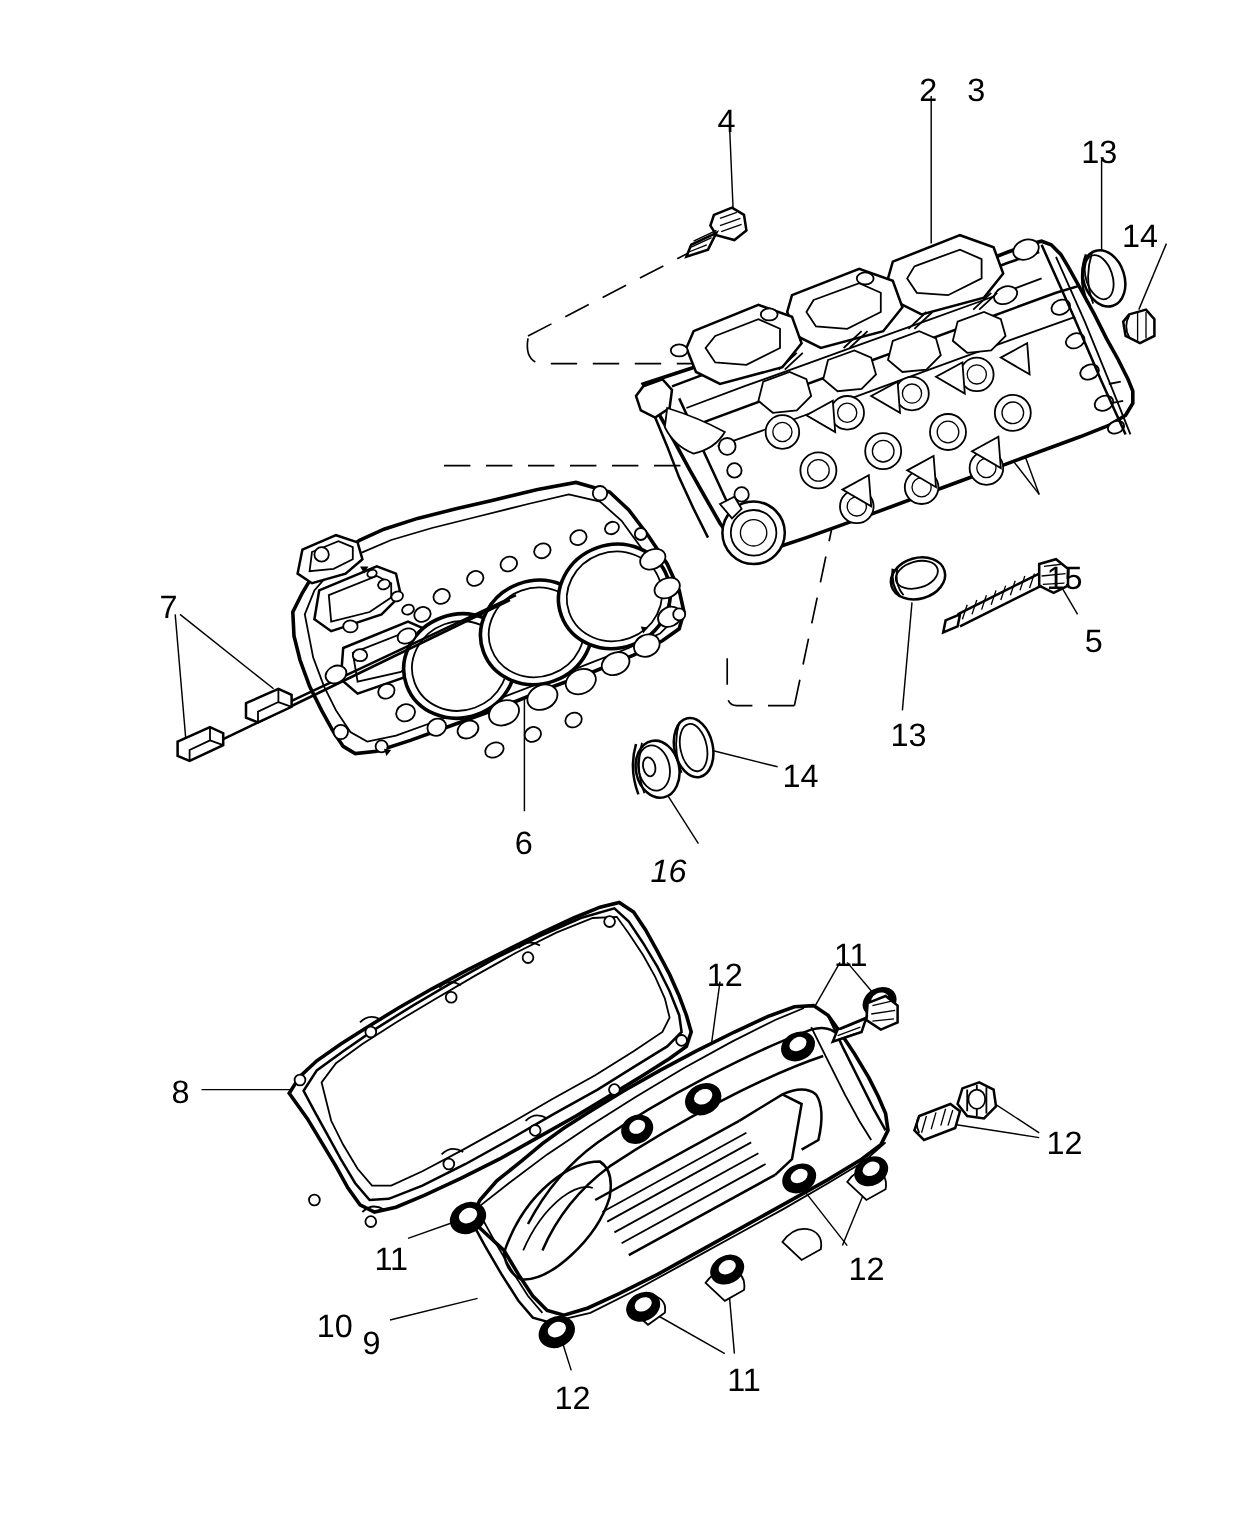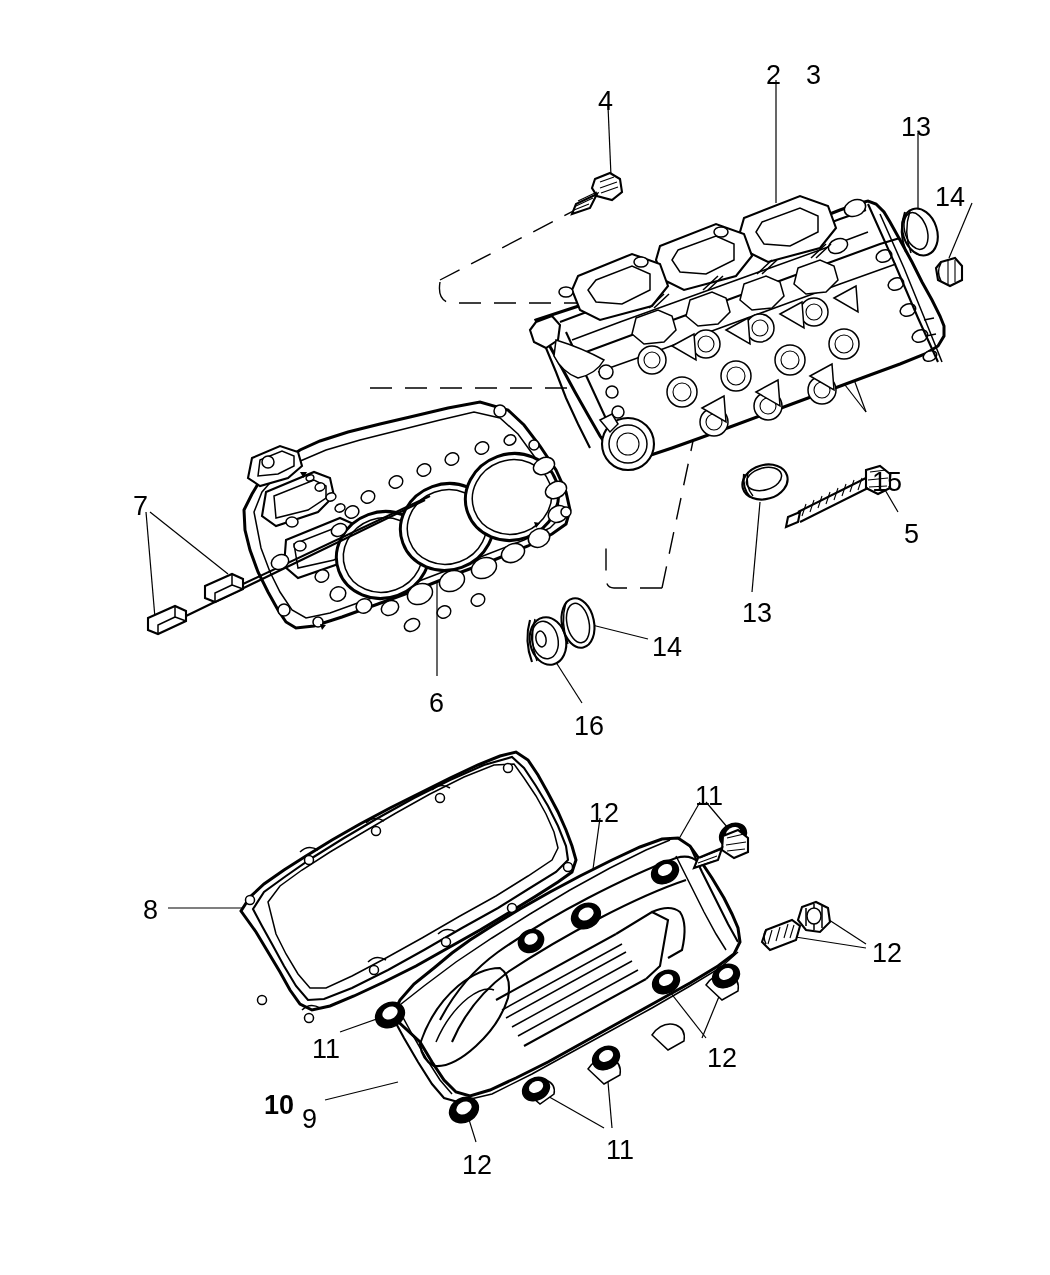--- a/index.html
+++ b/index.html
@@ -529,25 +529,25 @@
   <div class="callout-label" style="left:806px; top:62px;">3</div>
   <div class="callout-label" style="left:598px; top:88px;">4</div>
   <div class="callout-label" style="left:901px; top:114px;">13</div>
   <div class="callout-label" style="left:935px; top:184px;">14</div>
   <div class="callout-label" style="left:872px; top:443px;margin-top:26px;">15</div>
   <div class="callout-label" style="left:133px; top:493px;">7</div>
   <div class="callout-label" style="left:904px; top:521px;">5</div>
   <div class="callout-label" style="left:742px; top:600px;">13</div>
   <div class="callout-label" style="left:652px; top:634px;">14</div>
   <div class="callout-label" style="left:429px; top:690px;">6</div>
-  <div class="callout-label" style="left:574px; top:713px;">16</div>
+  <div class="callout-label" style="left:542px; top:713px;font-style:italic;">16</div>
   <div class="callout-label" style="left:695px; top:783px;">11</div>
   <div class="callout-label" style="left:589px; top:800px;">12</div>
   <div class="callout-label" style="left:143px; top:897px;">8</div>
   <div class="callout-label" style="left:872px; top:940px;">12</div>
   <div class="callout-label" style="left:312px; top:1036px;">11</div>
   <div class="callout-label" style="left:707px; top:1045px;">12</div>
-  <div class="callout-label" style="left:264px; top:1092px;font-weight:bold;">10</div>
+  <div class="callout-label" style="left:264px; top:1092px;">10</div>
   <div class="callout-label" style="left:302px; top:1106px;">9</div>
   <div class="callout-label" style="left:462px; top:1152px;">12</div>
   <div class="callout-label" style="left:606px; top:1137px;">11</div>
 
 </div>
 
 </body></html>

